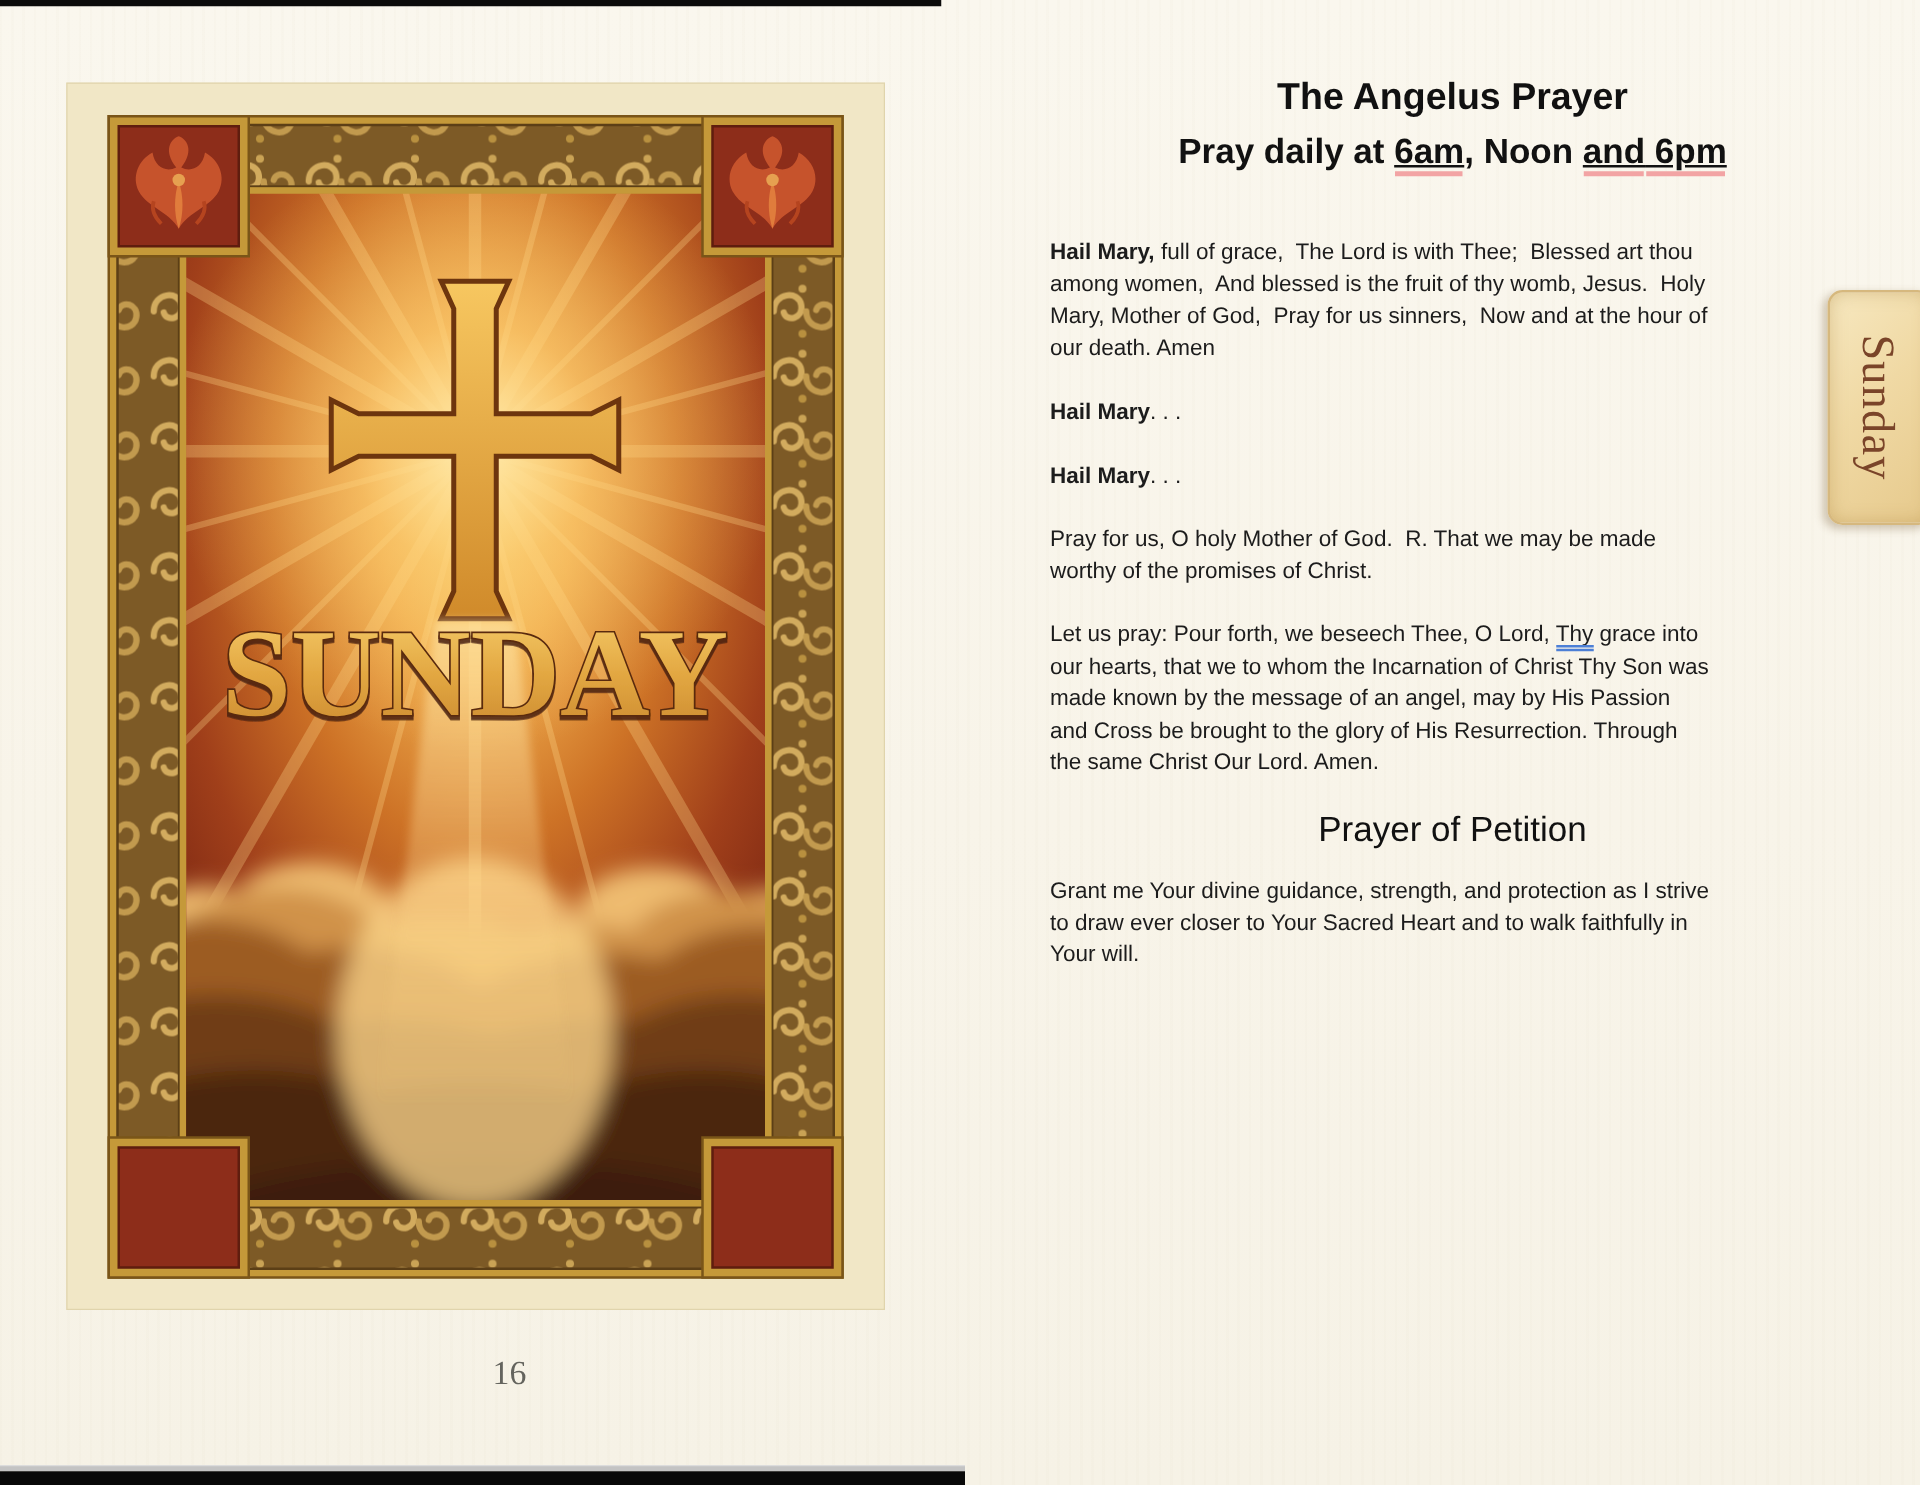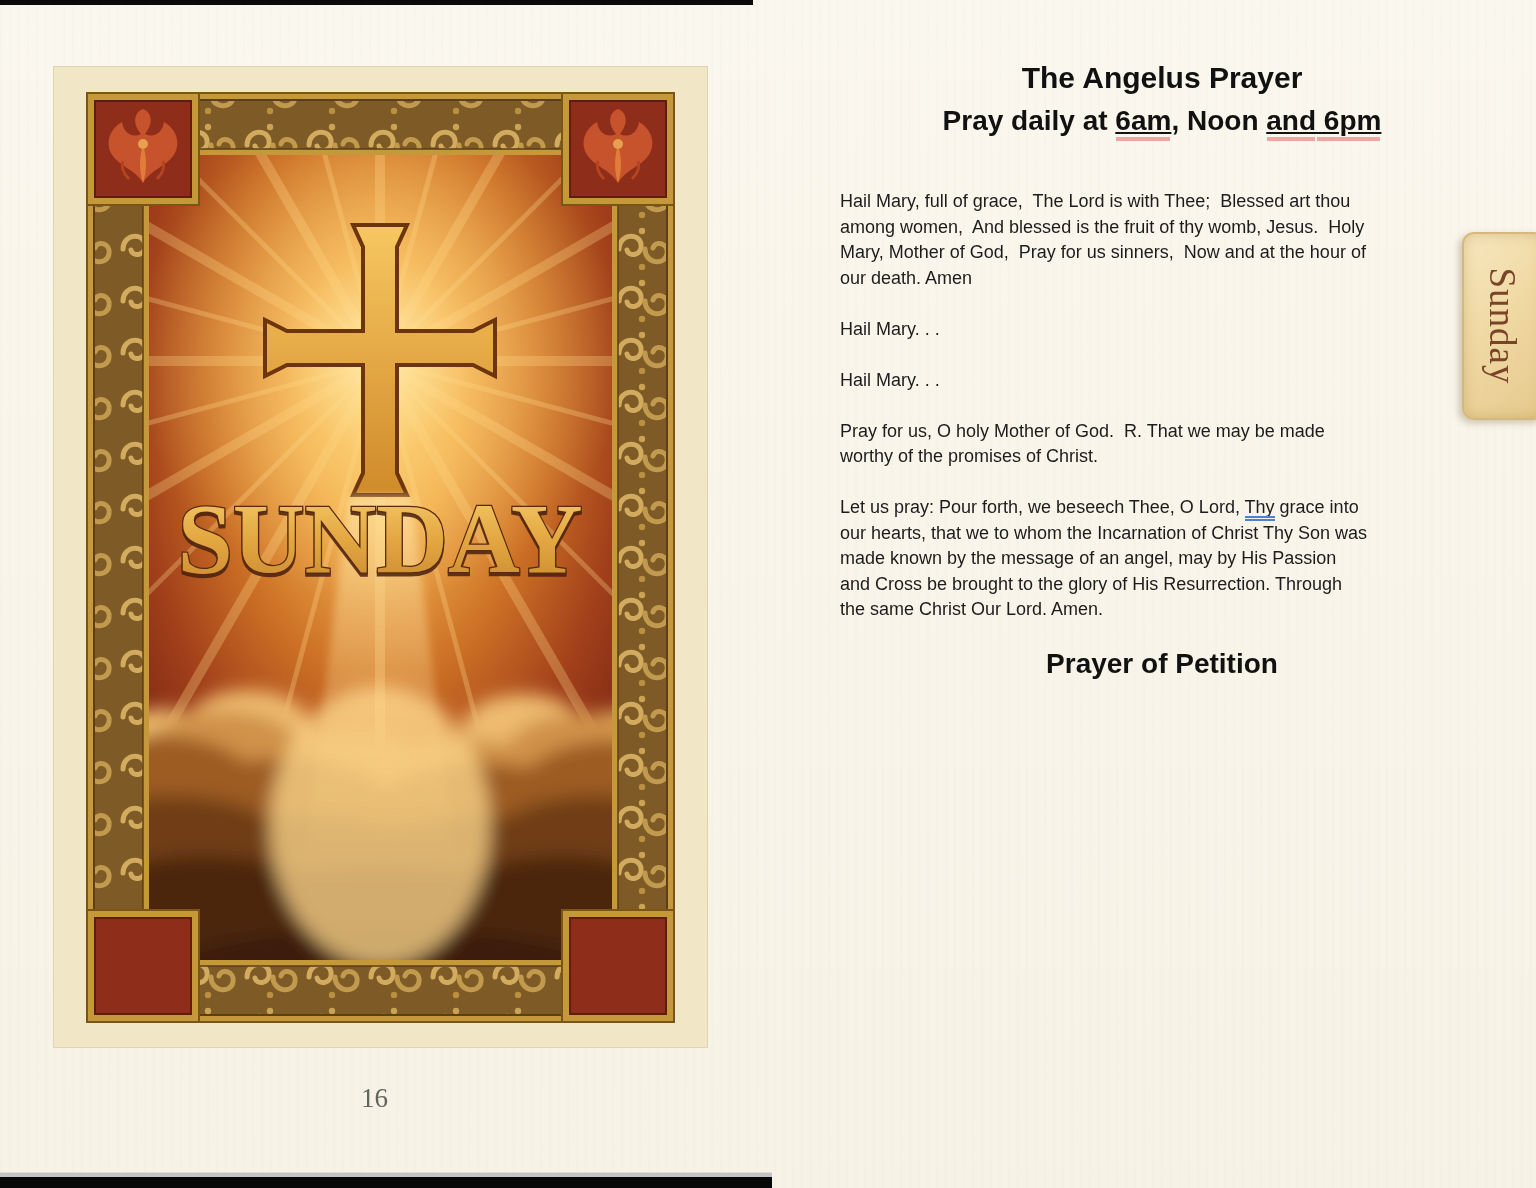--- a/index.html
+++ b/index.html
@@ -13,31 +13,31 @@
   }
   
   .scan-top{position:absolute;left:0;top:0;width:753px;height:5px;background:#0b0b0b;}
   .scan-bottom-gray{position:absolute;left:0;bottom:11px;width:772px;height:4px;background:#c3c3c3;border-top:1px solid #dcdcdc;}
   .scan-bottom-black{position:absolute;left:0;bottom:0;width:772px;height:11px;background:#080808;}
 
   .left-page{position:absolute;left:0;top:0;width:756px;height:1188px;}
   .artwork{position:absolute;left:53px;top:66px;width:655px;height:982px;}
   .artwork svg{display:block;}
 
-  .page-num{position:absolute;font-family:"Liberation Serif","DejaVu Serif",serif;font-size:27px;color:#64645e;text-align:left;width:60px;}
+  .page-num{position:absolute;font-family:"Liberation Serif","DejaVu Serif",serif;font-size:27px;color:#64645e;text-align:right;width:60px;}
   .page-num.left{left:361px;top:1083px;}
 
   .right-page{position:absolute;left:756px;top:0;width:780px;height:1188px;}
   .text-col{position:absolute;left:84px;top:61px;width:644px;color:#1c1c1c;}
   .text-col h1{font-size:30px;font-weight:bold;text-align:center;margin:0 0 10px;color:#111;}
   .subtitle{text-align:center;font-weight:bold;font-size:28px;margin:0 0 52px;color:#111;}
   .prayer-body{font-size:18px;line-height:25.5px;}
   .prayer-body p{margin:0 0 25.5px;white-space:pre-wrap;}
-  .prayer-body h2{font-size:28px;font-weight:bold;text-align:center;margin:28px 0 24px;color:#111;}
-  .b{font-weight:normal;margin-top:12px;}
+  .prayer-body h2{font-size:28px;font-weight:normal;text-align:center;margin:28px 0 24px;color:#111;}
+  .b{font-weight:bold;margin-top:12px;}
   .i{font-style:italic;}
   .u-pink{text-decoration:underline;position:relative;}
   .u-pink::after{content:"";position:absolute;left:1px;right:1px;bottom:-5px;height:4px;background:#f2a4a4;}
   .u-blue{position:relative;}
   .u-blue::after{content:"";position:absolute;left:0;right:0;bottom:-4px;height:5px;
     border-top:2px solid #4c7fd6;border-bottom:2px solid #4c7fd6;box-sizing:border-box;}
 
   .side-tab{
     position:absolute;right:-10px;top:232px;width:80px;height:184px;z-index:5;
     background:linear-gradient(135deg,#f7e8c0 0%,#f0d9a4 45%,#e6c98c 100%);
@@ -221,20 +221,23 @@
           <p><span class="b">Hail Mary</span><span>. . .</span></p>
           <p><span class="b">Hail Mary</span><span>. . .</span></p>
           <p><span>Pray for us, O holy Mother of God.  R. That we may be made
 worthy of the promises of Christ.</span></p>
           <p><span>Let us pray: Pour forth, we beseech Thee, O Lord, </span><span class="u-blue">Thy</span><span> grace into
 our hearts, that we to whom the Incarnation of Christ Thy Son was
 made known by the message of an angel, may by His Passion
 and Cross be brought to the glory of His Resurrection. Through
 the same Christ Our Lord. Amen.</span></p>
           <h2>Prayer of Petition</h2>
+          <p><span>Grant me Your divine guidance, strength, and protection as I strive
+to draw ever closer to Your Sacred Heart and to walk faithfully in
+Your will.</span></p>
         </div>
     </div>
 
   </div>
 
   <div class="side-tab">
     <span class="tab-text">Sunday</span>
   </div>
 
 </div>

